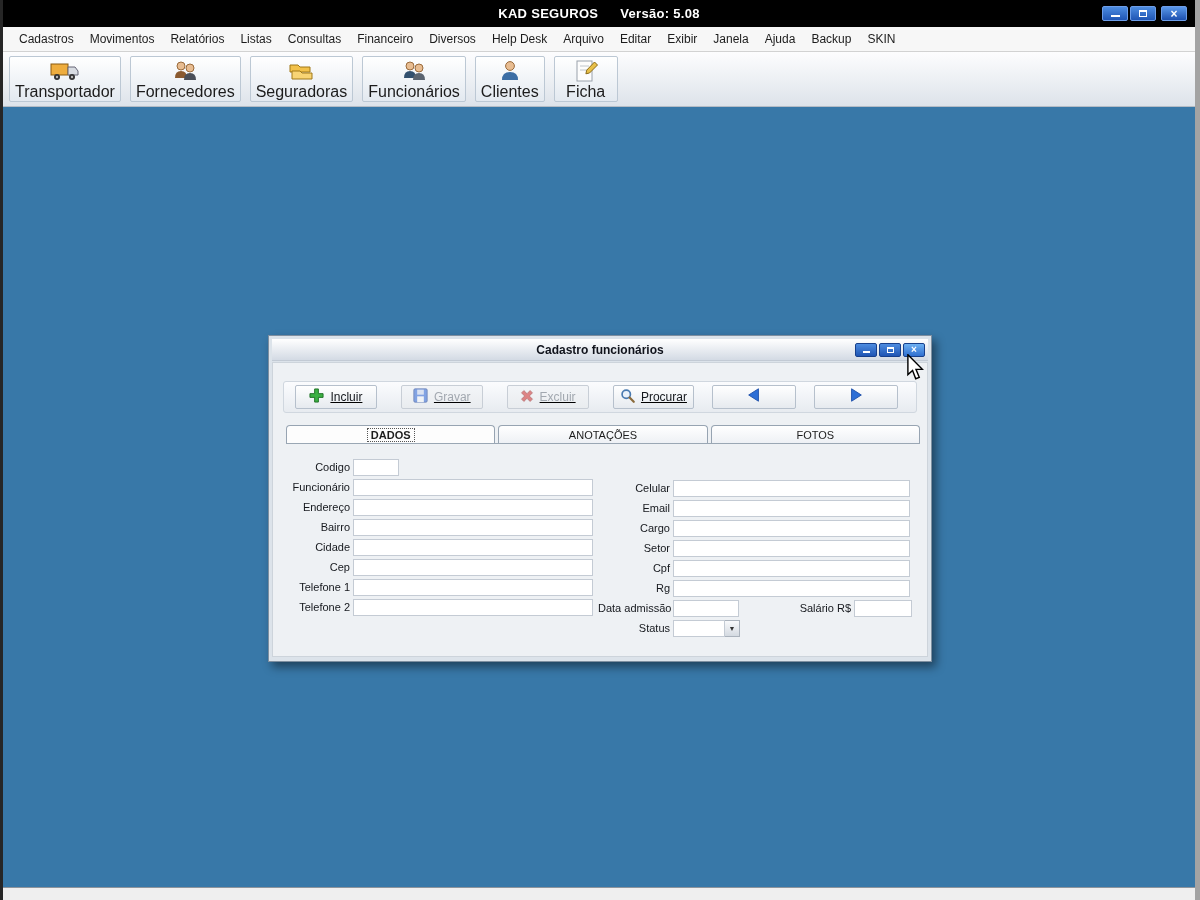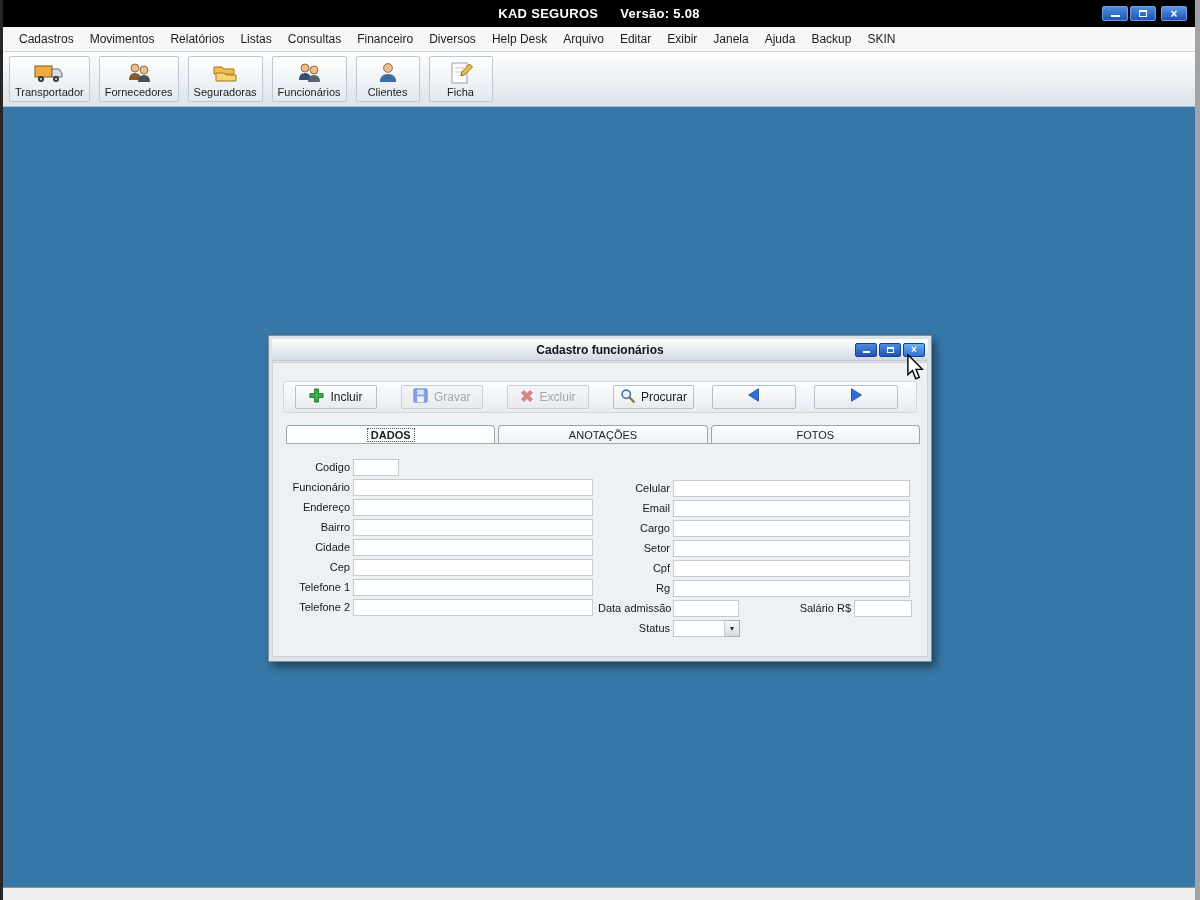--- a/index.html
+++ b/index.html
@@ -29,21 +29,21 @@
              display:flex; align-items:center; padding-left:8px; flex:0 0 auto; }
   .menu-item { font-size:12px; color:#1c1c1c; padding:0 8px; line-height:25px; cursor:default; white-space:nowrap; }
 
   
   .toolbar { height:55px; background:linear-gradient(#fdfdfe,#dde3ea); border-bottom:1px solid #b4bcc6;
              display:flex; align-items:flex-start; padding:4px 0 0 6px; flex:0 0 auto; }
   .tool-btn { min-width:64px; height:46px; margin-right:9px; padding:2px 5px 0 5px;
               border:1px solid #bcc8d4; border-radius:2px; background:linear-gradient(#ffffff,#e3e9f0);
               display:flex; flex-direction:column; align-items:center; justify-content:flex-start; cursor:default; }
   .tool-btn .ticon { height:27px; display:flex; align-items:center; justify-content:center; }
-  .tool-btn .tlabel { font-size:11px; color:#1c1c1c; white-space:nowrap; }
+  .tool-btn .tlabel { font-size:16px; color:#1c1c1c; white-space:nowrap; }
 
   
   .desktop { flex:1 1 auto; position:relative; background:#3878a8; }
 
   
   .dialog { position:absolute; left:265px; top:228px; width:664px; height:327px;
             background:#dce3ea; border:1px solid #7e8fa0; padding:3px;
             box-shadow:4px 5px 9px rgba(0,0,0,.45); }
   .dlg-titlebar { height:22px; background:linear-gradient(#ffffff,#d3dae4); position:relative;
                   border-bottom:1px solid #c2cad4; }
@@ -56,21 +56,21 @@
   .dbtn .glyph-min { width:7px; border-bottom:2px solid #fff; margin-top:3px; }
   .dbtn .glyph-max { width:7px; height:6px; }
   .dbtn .glyph-x { font-size:10px; line-height:10px; }
 
   .dlg-body { position:relative; height:295px; margin-top:1px; background:#eef1f4; border:1px solid #cdd4db; }
 
   
   .action-panel { position:absolute; left:10px; right:10px; top:18px; height:32px;
                   border:1px solid #d0d7df; border-radius:3px;
                   background:linear-gradient(#fbfcfe,#e7ebf0);
-                  display:flex; align-items:center; padding-left:11px; }
+                  display:flex; align-items:center; padding-left:11px;text-decoration:underline; }
   .abtn { width:84px; height:24px; margin-right:24px; border:1px solid #b6c0cc; border-radius:2px;
           background:linear-gradient(#ffffff,#e6eaef); display:inline-flex; align-items:center;
           justify-content:center; gap:6px; font-size:12px; color:#15181d; cursor:default; }
   .abtn.procurar { margin-right:18px; }
   .abtn.disabled { color:#a2a8b0; background:linear-gradient(#f3f5f8,#e9ecef); border-color:#c8ced6; }
   .abtn.disabled .ico { opacity:.6; }
   .nav-btn { width:86px; height:24px; margin-right:18px; border:1px solid #b6c0cc; border-radius:2px;
              background:linear-gradient(#ffffff,#e6eaef); display:inline-flex; align-items:center;
              justify-content:center; cursor:default; }
 

